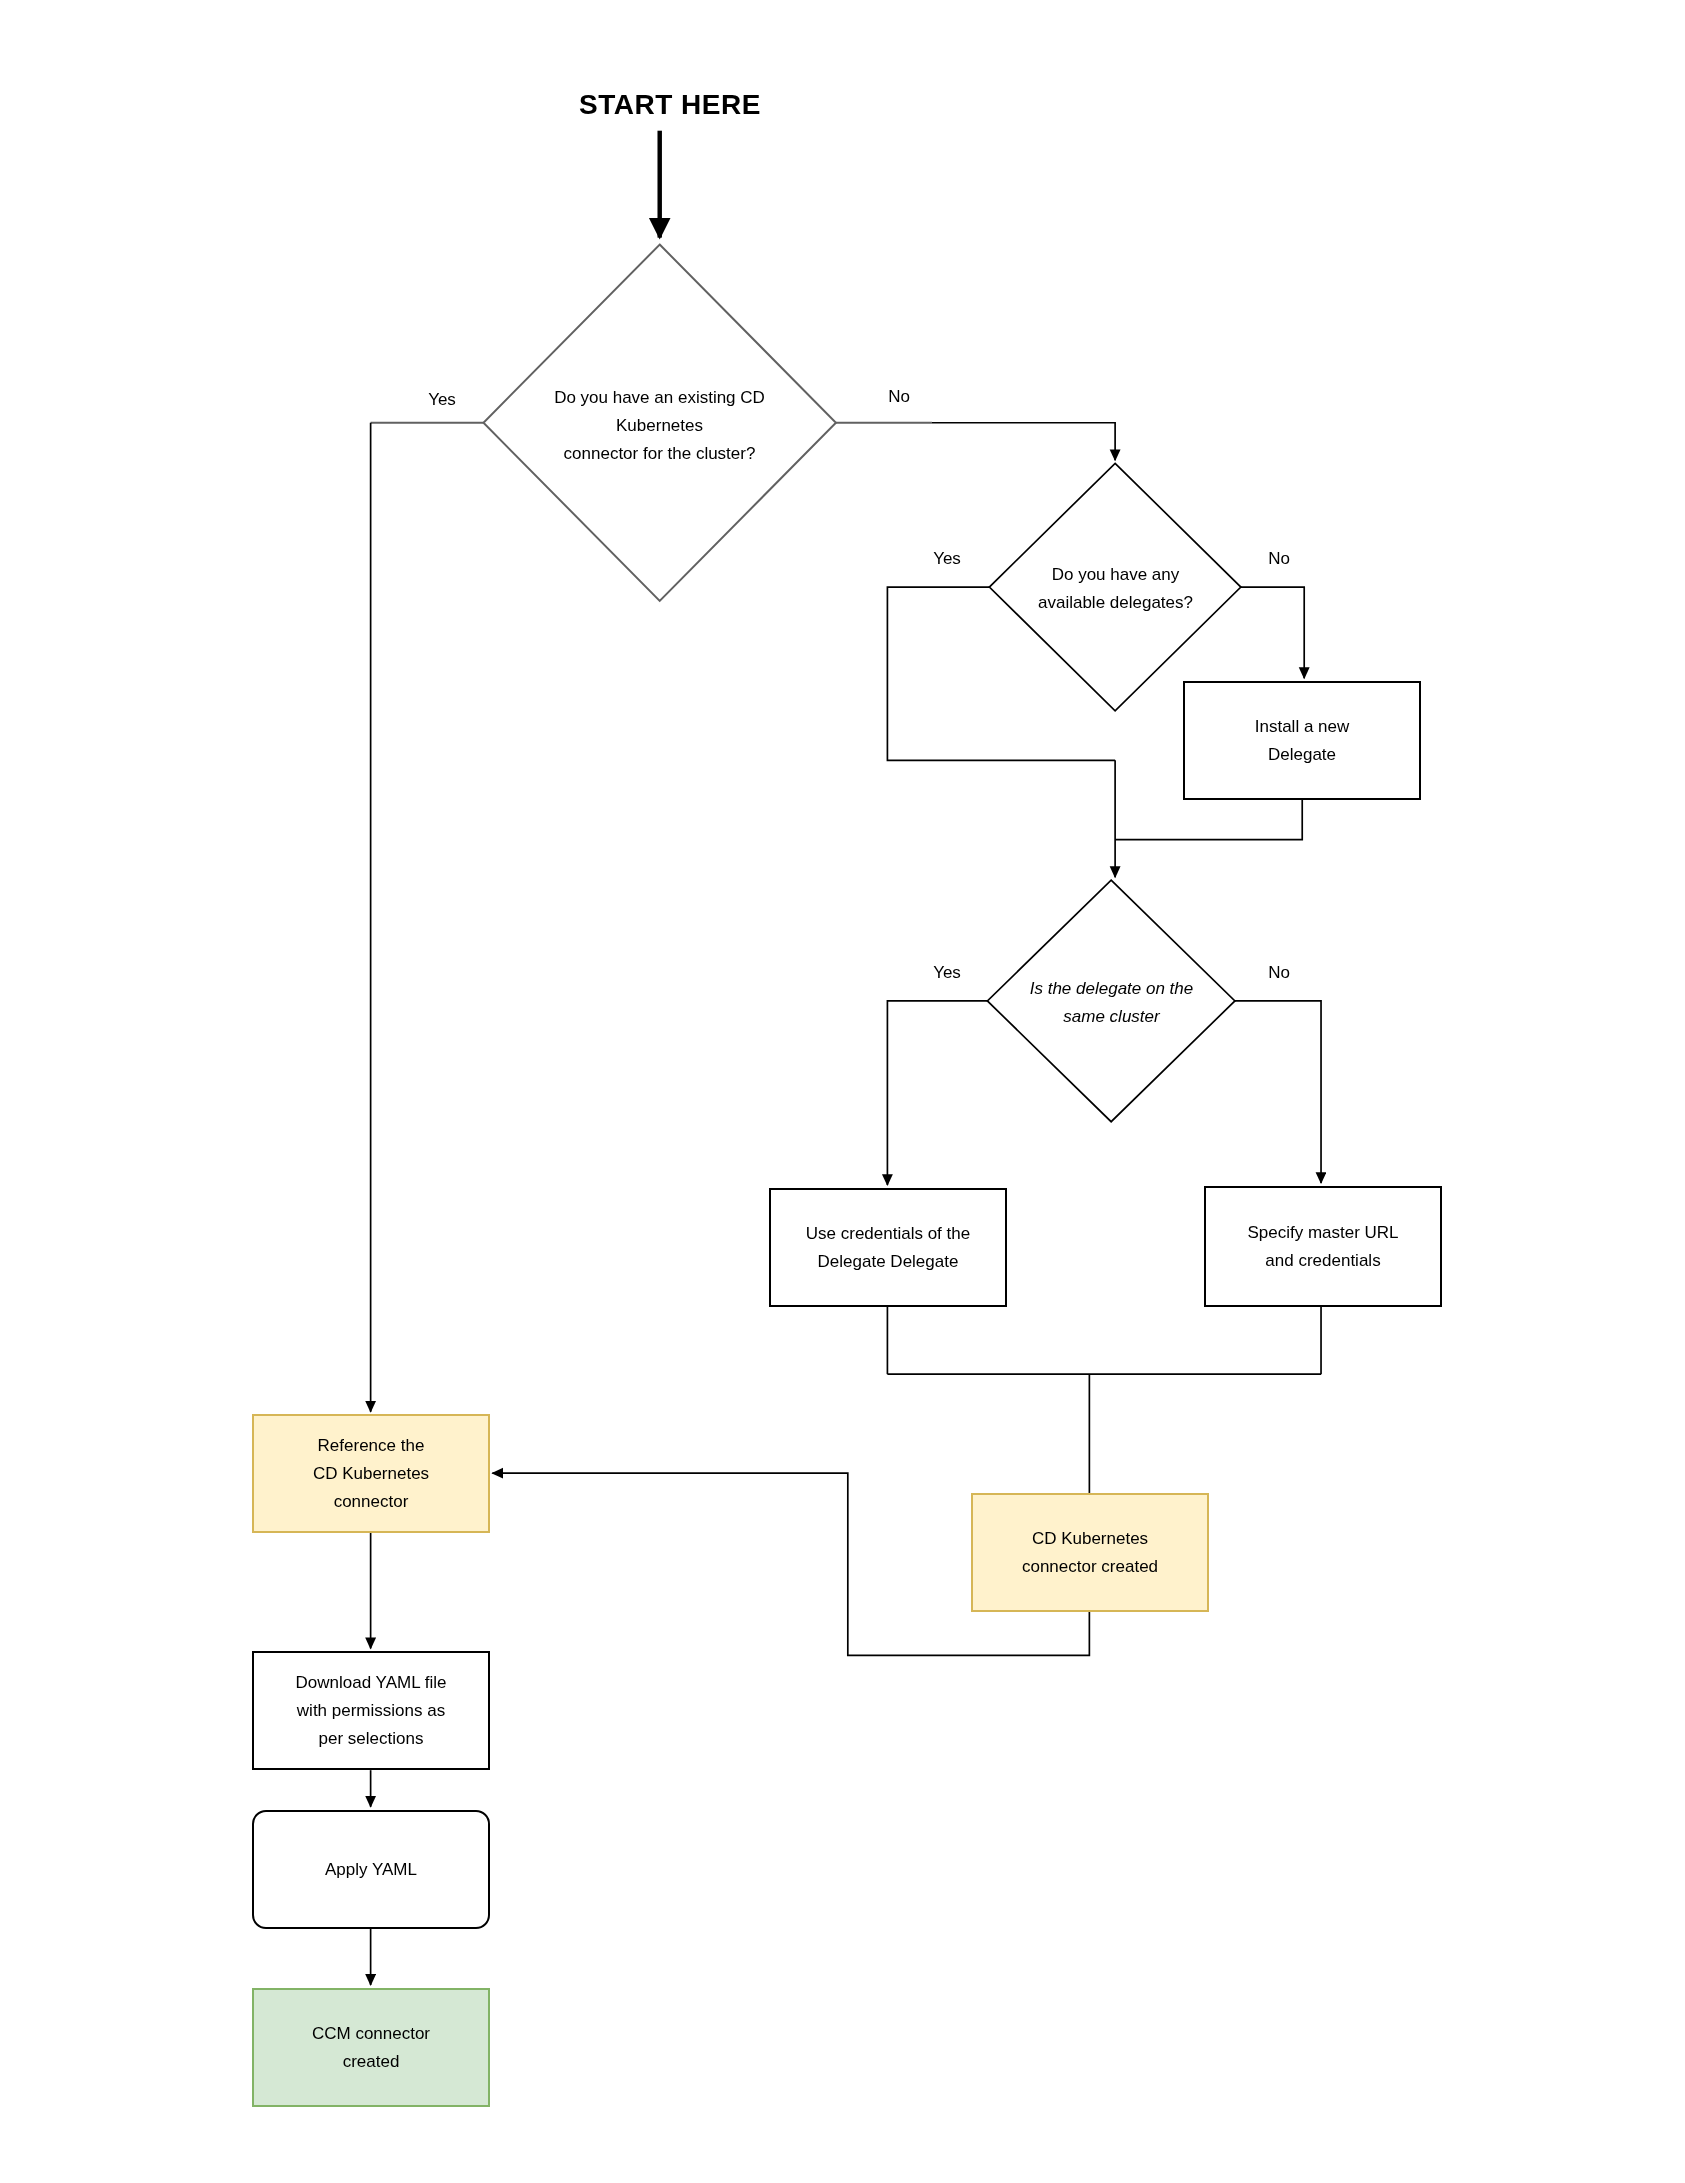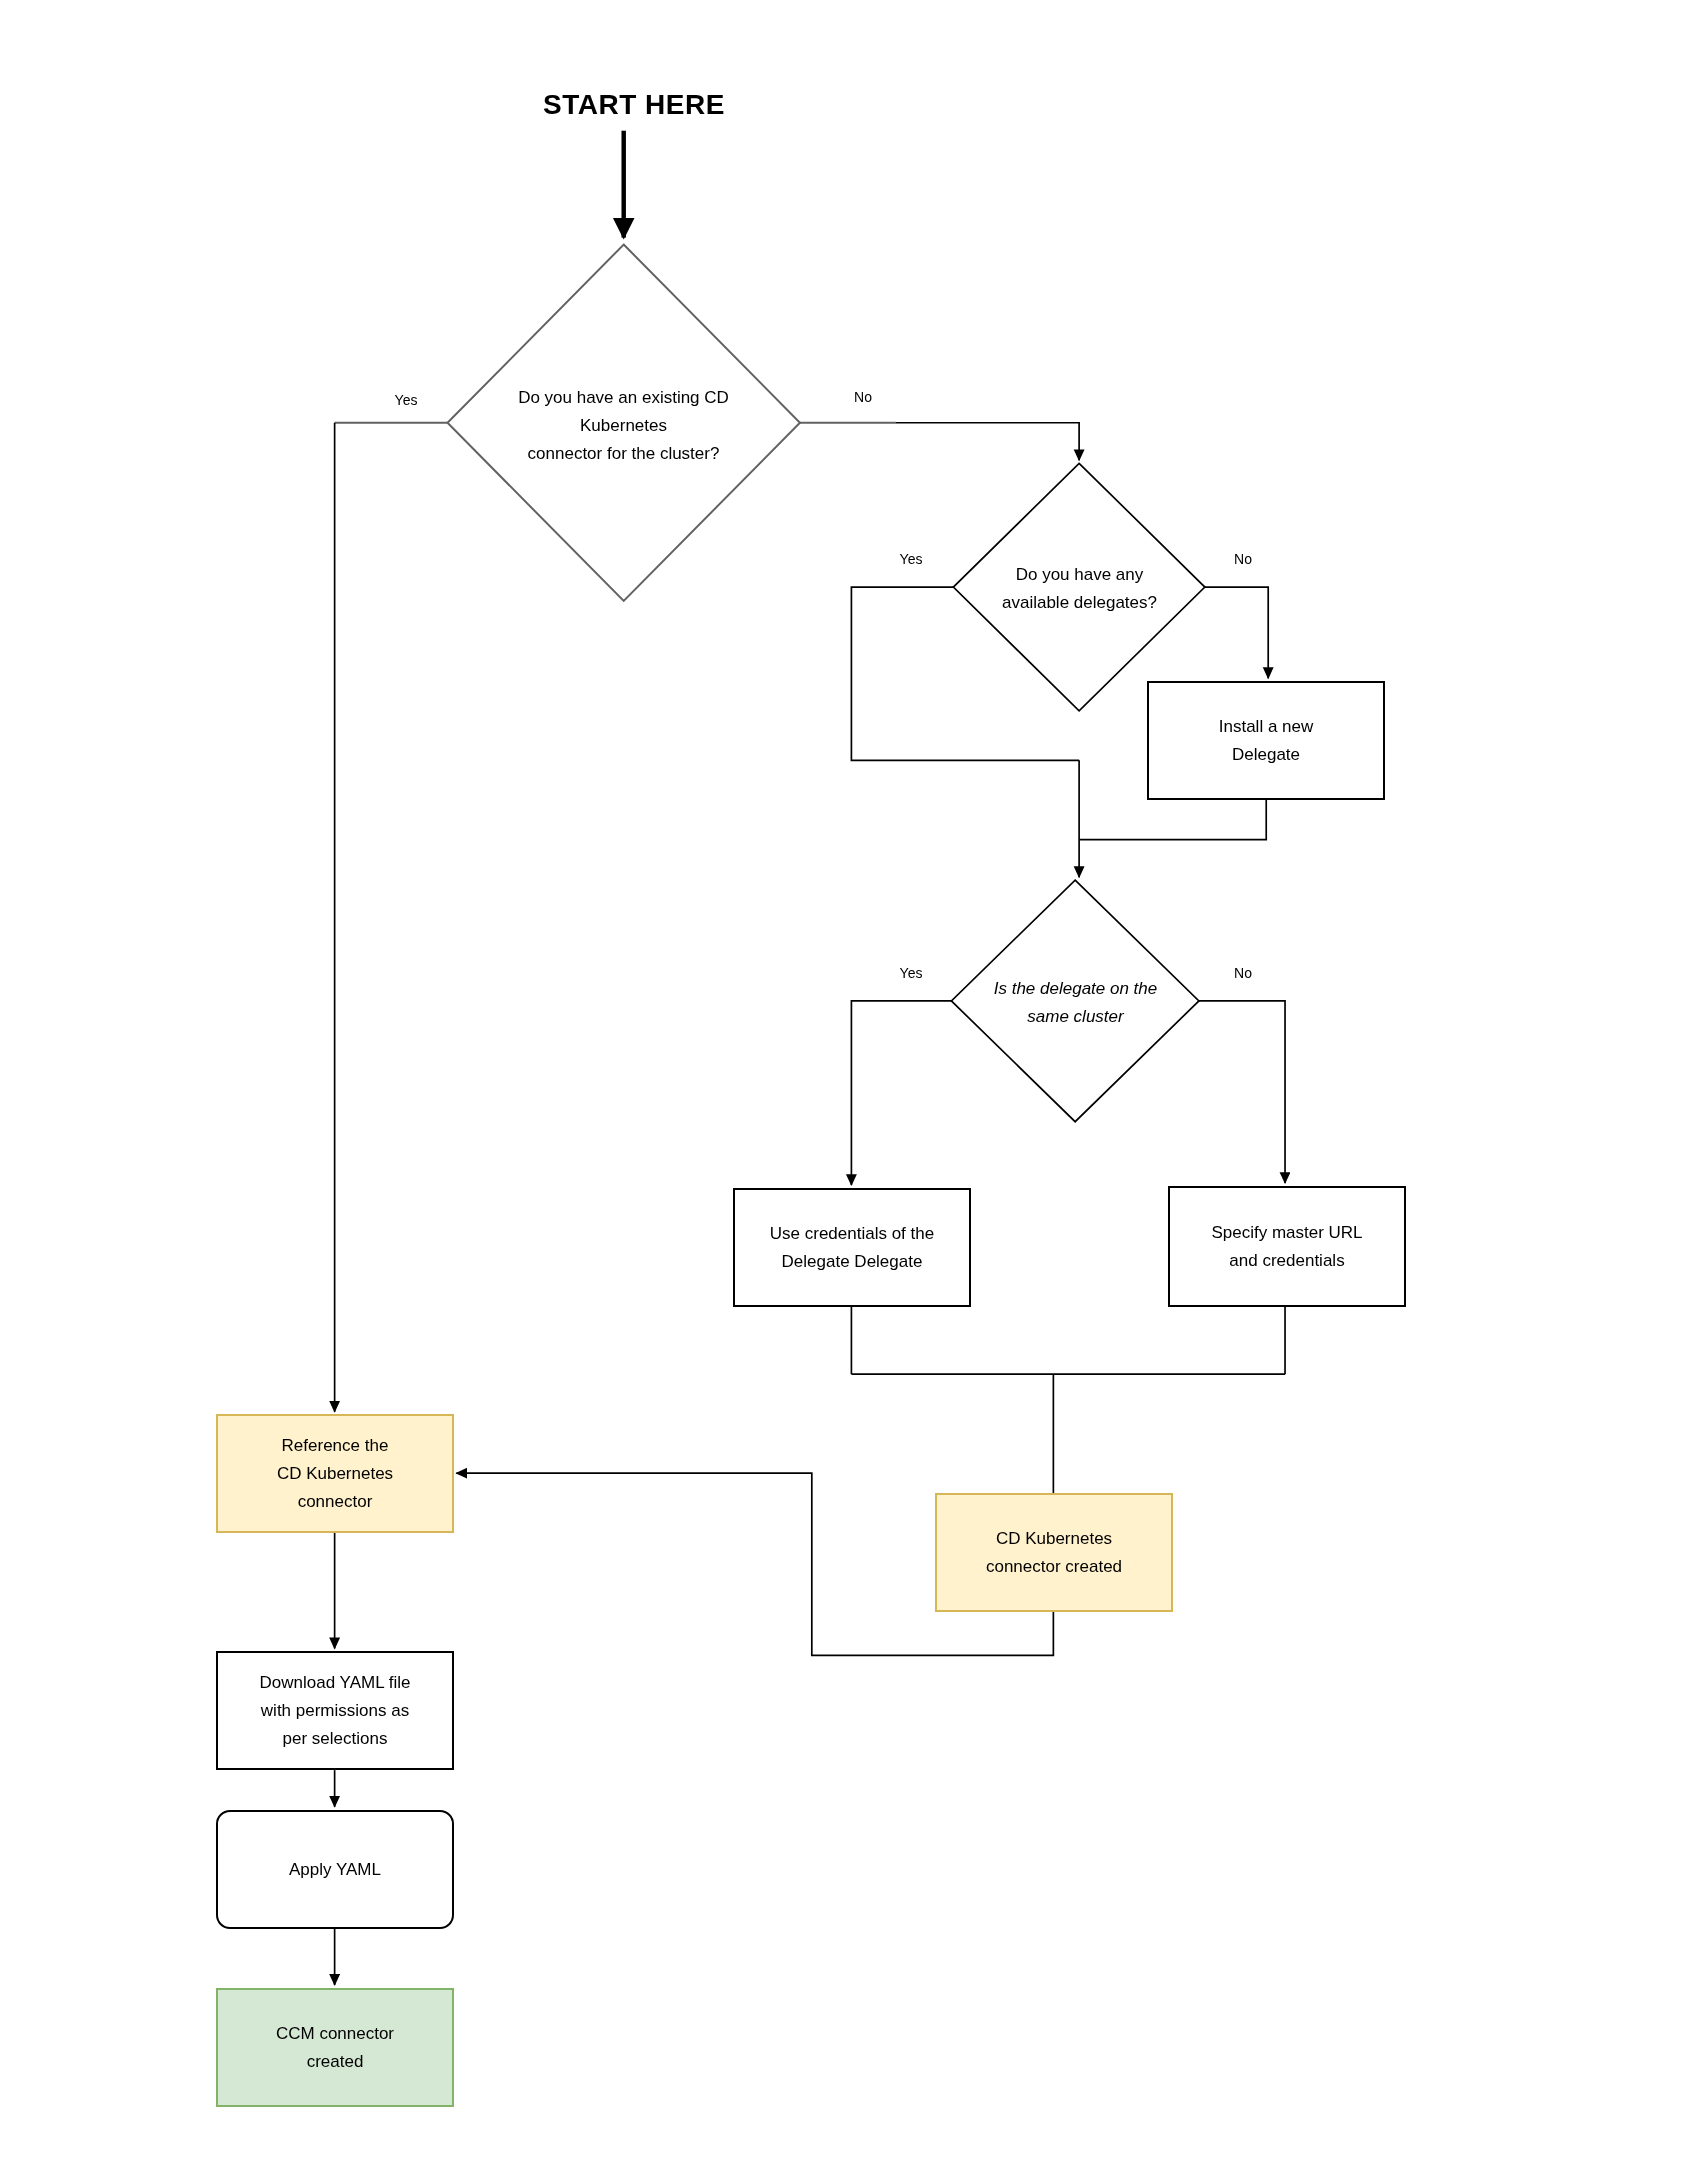--- a/index.html
+++ b/index.html
@@ -13,20 +13,21 @@
     --text-color:#000000;
   }
   html,body{margin:0;padding:0;background:#ffffff;}
   .canvas{
     position:relative;
     width:1433px;height:2184px;
     background:#ffffff;
     font-family:"Liberation Sans","DejaVu Sans",sans-serif;
     color:var(--text-color);
     overflow:hidden;
+    margin-left:36px;
   }
   .edges{position:absolute;left:0;top:0;width:1685px;height:2184px;}
   .e{stroke:var(--line-color);stroke-width:1.7;fill:none;}
   .g{stroke:var(--gray-line-color);stroke-width:2;fill:none;}
   .start-line{stroke:var(--line-color);stroke-width:4.5;fill:none;}
   .diamond{fill:#ffffff;stroke:var(--line-color);stroke-width:1.7;}
   .diamond.gray{stroke:var(--gray-line-color);stroke-width:2;}
   .node{
     position:absolute;box-sizing:border-box;
     display:flex;align-items:center;justify-content:center;
@@ -36,21 +37,21 @@
   }
   .node.yellow{background:var(--highlight-fill);border-color:var(--highlight-border);}
   .node.green{background:var(--success-fill);border-color:var(--success-border);}
   .dlabel{
     position:absolute;display:flex;align-items:center;justify-content:center;
     text-align:center;white-space:pre-line;
     font-size:17px;line-height:28px;pointer-events:none;
   }
   .elabel{
     position:absolute;transform:translate(-50%,-50%);
-    font-size:14px;line-height:20px;white-space:nowrap;
+    font-size:17px;line-height:20px;white-space:nowrap;
   }
   .start-title{
     position:absolute;transform:translate(-50%,-50%);
     font-size:28px;font-weight:bold;white-space:nowrap;letter-spacing:0.5px;
   }
 </style>
 </head>
 <body>
 
 <div class="canvas">

